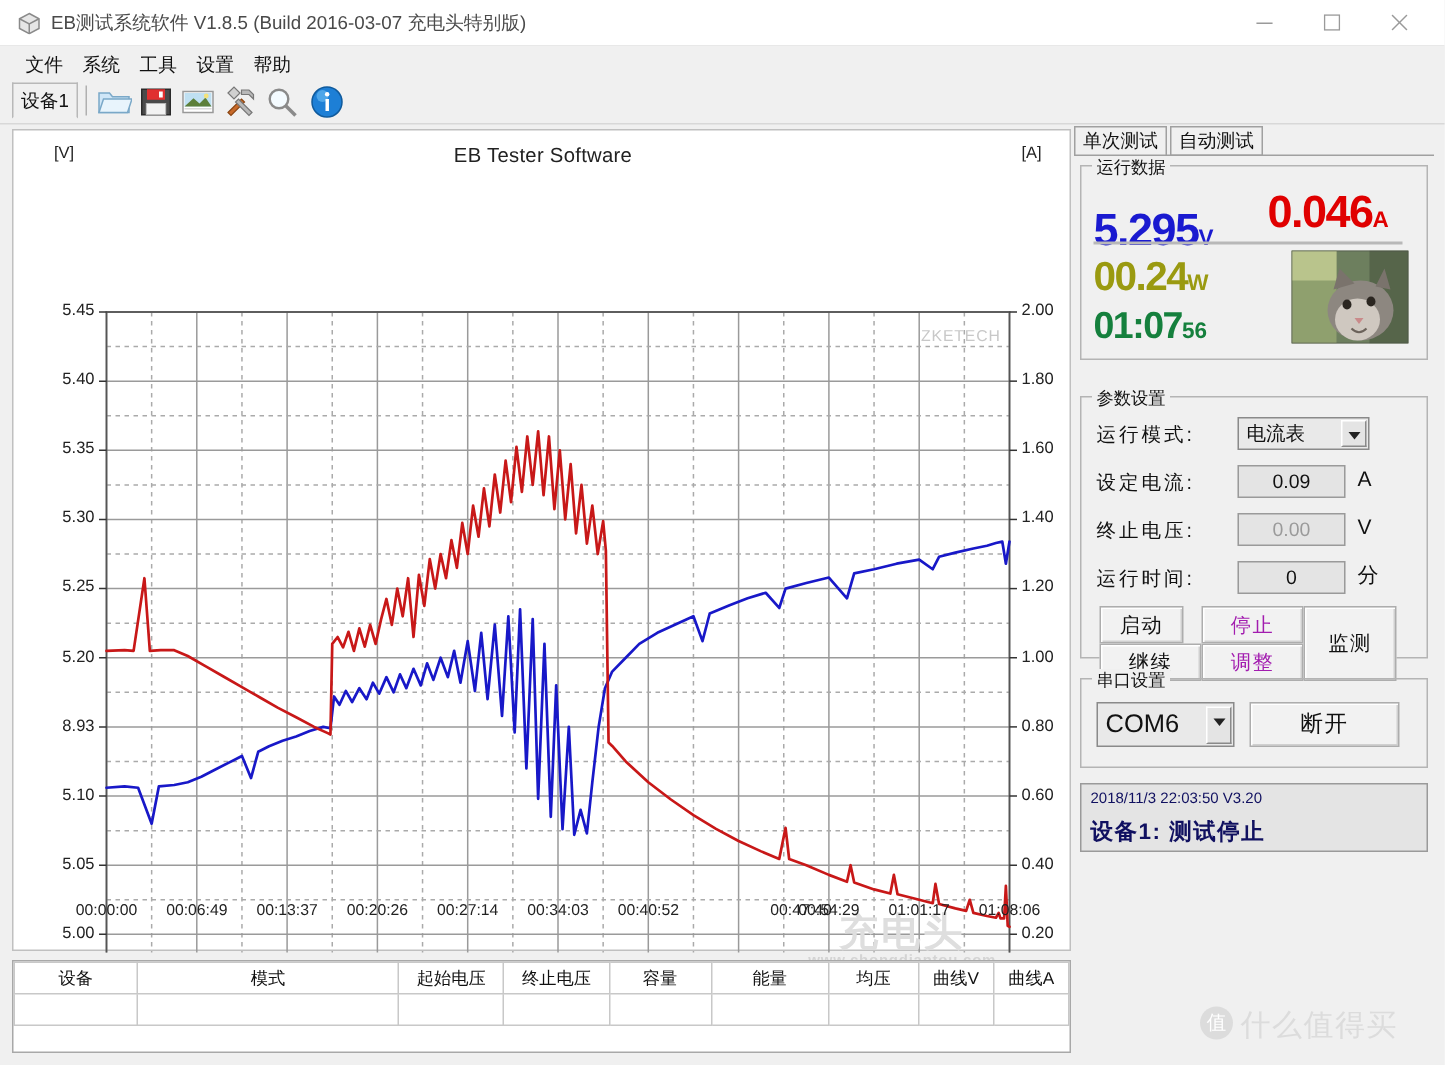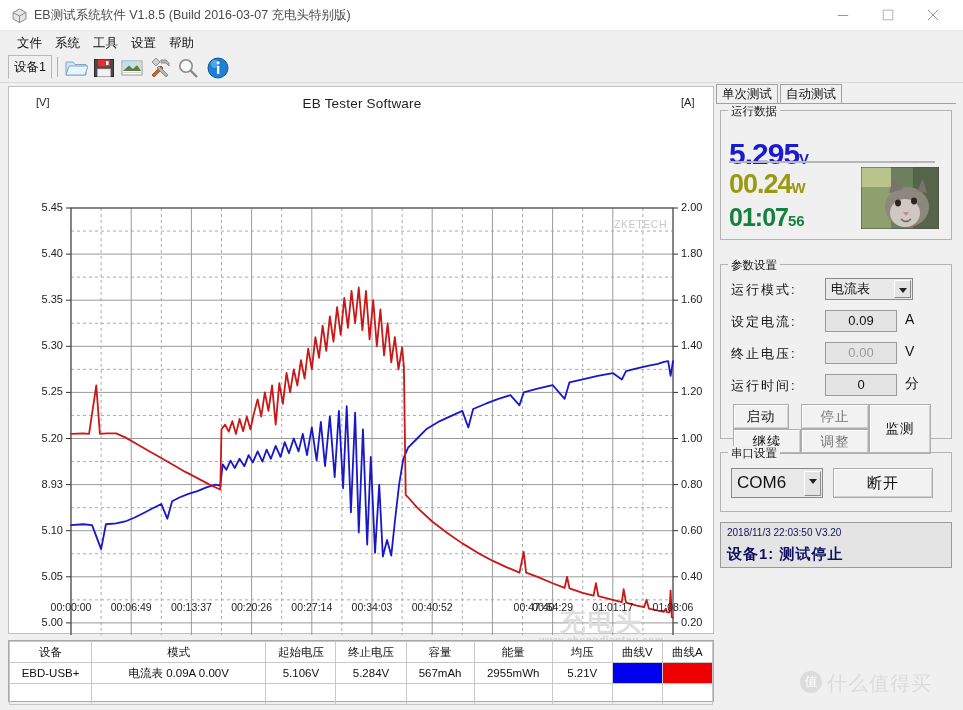--- a/index.html
+++ b/index.html
@@ -79,21 +79,21 @@
   .punit{position:absolute;font-size:14px;color:#111;}
   .combo{position:absolute;height:22px;border:1px solid #8a8a8a;background:#e9e9e9;
          box-sizing:border-box;font-size:13px;color:#111;line-height:20px;padding-left:5px;}
   .combo-arrow{position:absolute;right:1px;top:1px;width:17px;height:18px;background:#e4e4e4;
                border:1px solid #fff;border-right-color:#8a8a8a;border-bottom-color:#8a8a8a;box-sizing:border-box;}
   .combo-arrow:after{content:"";position:absolute;left:4px;top:7px;border-left:4px solid transparent;
                      border-right:4px solid transparent;border-top:5px solid #222;}
   .btn{position:absolute;border:1px solid #adadad;background:#f2f2f2;box-sizing:border-box;
        font-size:13.5px;color:#111;text-align:center;letter-spacing:1px;
        box-shadow:inset 1px 1px 0 #fff, inset -1px -1px 0 #d0d0d0;}
-  .btn.dim{color:#737373;}
+  .btn.dim{color:#a21caf;}
   .logbox{position:absolute;border:1px solid #9a9a9a;background:#e4e4e4;box-sizing:border-box;overflow:hidden;}
   .logline{position:absolute;left:6px;white-space:nowrap;color:#101060;}
   .log1{top:4px;font-size:10px;letter-spacing:0;}
   .log2{top:22px;font-size:15px;font-weight:bold;letter-spacing:1px;}
 
   
   .tablewrap{position:absolute;left:8px;top:640px;width:706px;height:62px;background:#fff;
              border:1px solid #a8a8a8;box-sizing:border-box;}
   table.grid{border-collapse:collapse;width:100%;table-layout:fixed;}
   table.grid th,table.grid td{border:1px solid #c8c8c8;font-size:11.5px;color:#111;
@@ -341,20 +341,23 @@
       <div class="tab" style="left:64px;width:62px">自动测试</div>
     </div>
     <div class="tabline"></div>
 
     <div class="gbox" style="left:4px;top:26px;width:232px;height:130px">
       <span class="gtitle">运行数据</span>
 
       <div class="readout r-v">
         <span>5.295</span><span class="unit">V</span>
       </div>
+      <div class="readout r-a">
+        <span>0.046</span><span class="unit">A</span>
+      </div>
       <div class="divline"></div>
       <div class="readout r-w">
         <span>00.24</span><span class="unit">W</span>
       </div>
       <div class="readout r-t">
         <span>01:07</span><span class="unit">56</span>
       </div>
 
       <div class="catbox">
         <svg width="78" height="62" viewBox="0 0 78 62">
@@ -439,35 +442,20 @@
           <th>终止电压</th>
           <th>容量</th>
           <th>能量</th>
           <th>均压</th>
           <th>曲线V</th>
           <th>曲线A</th>
         </tr>
       </thead>
       <tbody>
         <tr>
-          <td>EBD-USB+</td>
-          <td>电流表  0.09A  0.00V</td>
-          <td>5.106V</td>
-          <td>5.284V</td>
-          <td>567mAh</td>
-          <td>2955mWh</td>
-          <td>5.21V</td>
-          <td style="padding:0">
-              <span class="swatch" id="sw-v" style="background: rgb(0, 0, 238);"></span>
-            </td>
-          <td style="padding:0">
-              <span class="swatch" id="sw-a" style="background: rgb(238, 0, 0);"></span>
-            </td>
-        </tr>
-        <tr>
           <td></td>
             <td></td>
             <td></td>
           <td></td>
             <td></td>
             <td></td>
           <td></td>
             <td></td>
             <td></td>
         </tr>

